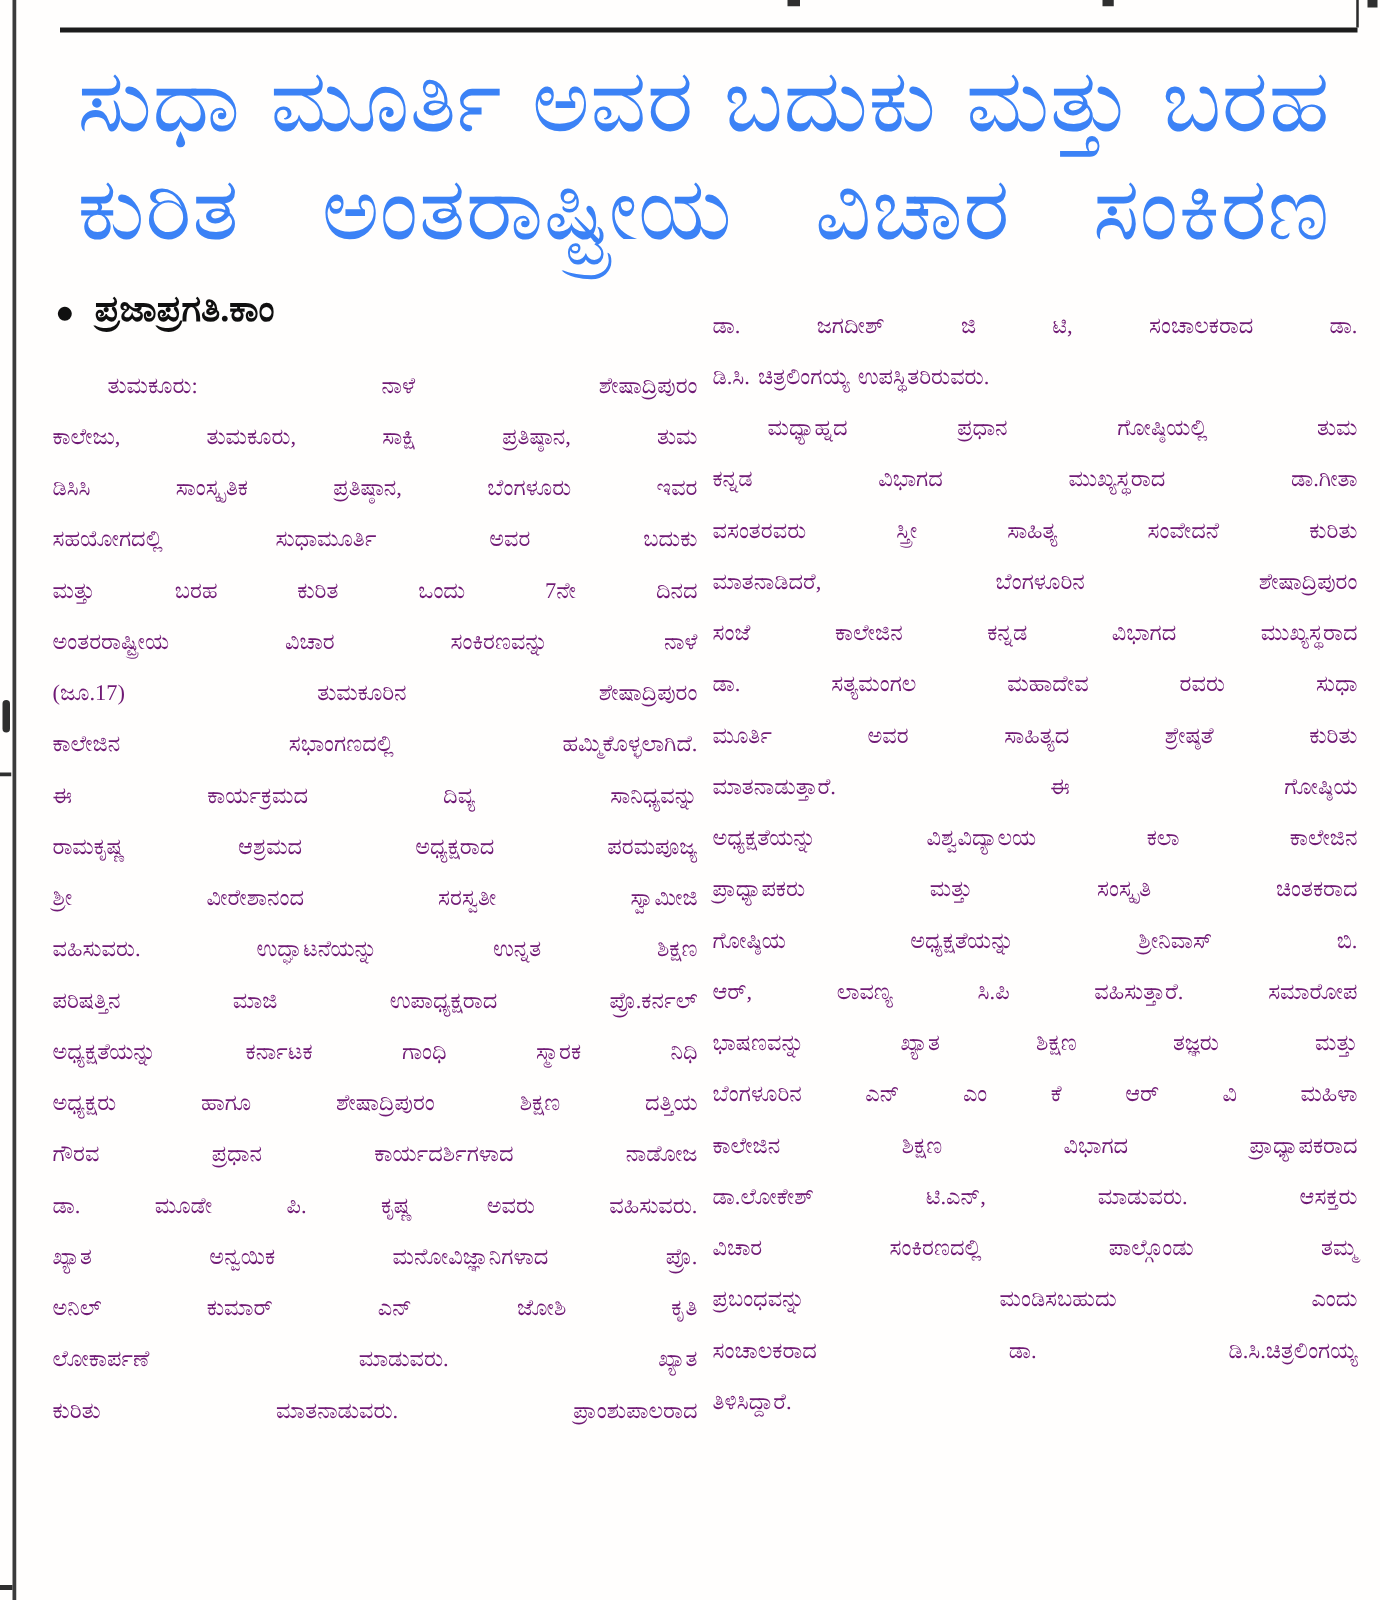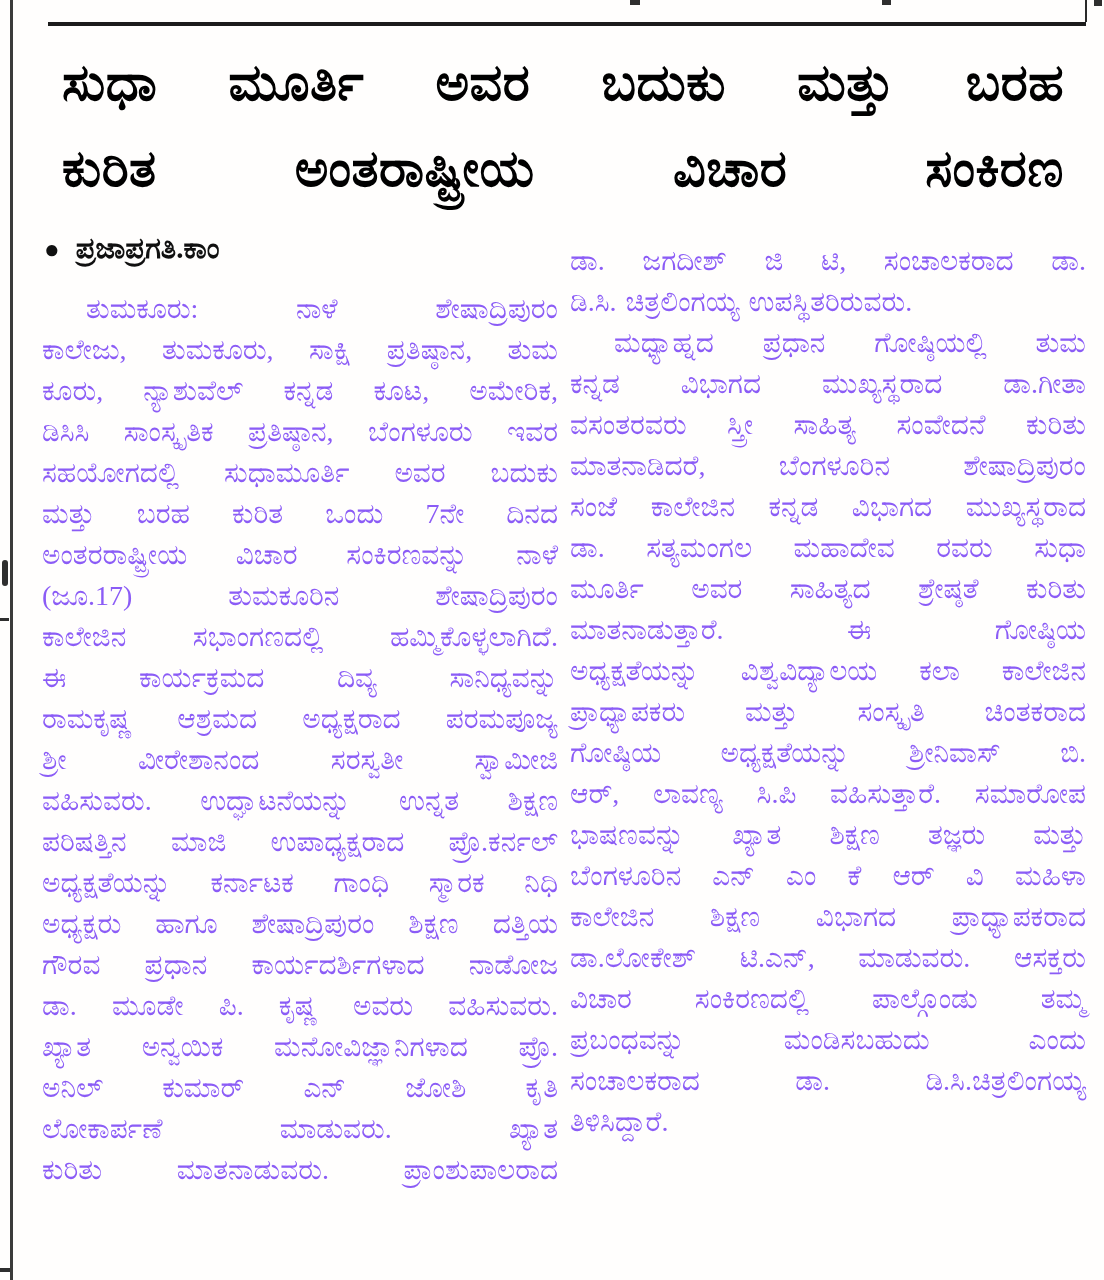--- a/index.html
+++ b/index.html
@@ -12,37 +12,37 @@
   
   .v-edge{position:absolute;left:10px;top:0;width:3px;height:1280px;background:#3b3b3b;}
   .top-rule{position:absolute;left:48px;top:22px;width:1038px;height:4px;background:#1c1c1c;}
   .top-rule-tick{position:absolute;left:1085px;top:0;width:2px;height:22px;background:#2a2a2a;}
   .art{position:absolute;background:#2f2f2f;}
   .art.r{border-radius:3px;}
 
   
   .headline{
     position:absolute;left:62px;top:40px;width:1002px;
-    font-size:51px;font-weight:700;line-height:86px;color:#000000;
+    font-size:70px;font-weight:400;line-height:86px;color:#3b82f6;
     letter-spacing:0.5px;
   }
   .hl-line{text-align:justify;text-align-last:justify;}
 
   
   .byline{
     position:absolute;left:44px;top:232px;width:500px;
     display:flex;align-items:center;gap:16px;
     font-size:29px;font-weight:700;color:#101010;
   }
   .bullet{font-size:26px;line-height:1;transform:translateY(1px);}
 
   
   .col{
     position:absolute;width:516px;
-    font-size:28px;line-height:41px;font-weight:500;color:#8b5cf6;
+    font-size:18px;line-height:41px;font-weight:500;color:#701a75;
     word-spacing:2px;
   }
   .col-left{left:42px;top:288px;}
   .col-right{left:570px;top:240px;}
   .bl{height:41px;text-align:justify;text-align-last:justify;white-space:nowrap;overflow:visible;}
   .bl.indent{padding-left:44px;}
   .bl.flush{text-align-last:left;}
 </style>
 </head>
 <body>
@@ -63,21 +63,20 @@
 </div>
 
 <div class="byline">
   <span class="bullet">●</span>
   <span>ಪ್ರಜಾಪ್ರಗತಿ.ಕಾಂ</span>
 </div>
 
 <div class="col col-left">
     <div class="bl indent">ತುಮಕೂರು: ನಾಳೆ ಶೇಷಾದ್ರಿಪುರಂ</div>
     <div class="bl">ಕಾಲೇಜು, ತುಮಕೂರು, ಸಾಕ್ಷಿ ಪ್ರತಿಷ್ಠಾನ, ತುಮ</div>
-    <div class="bl">ಕೂರು, ನ್ಯಾಶುವೆಲ್ ಕನ್ನಡ ಕೂಟ, ಅಮೇರಿಕ,</div>
     <div class="bl">ಡಿಸಿಸಿ ಸಾಂಸ್ಕೃತಿಕ ಪ್ರತಿಷ್ಠಾನ, ಬೆಂಗಳೂರು ಇವರ</div>
     <div class="bl">ಸಹಯೋಗದಲ್ಲಿ ಸುಧಾಮೂರ್ತಿ ಅವರ ಬದುಕು</div>
     <div class="bl">ಮತ್ತು ಬರಹ ಕುರಿತ ಒಂದು 7ನೇ ದಿನದ</div>
     <div class="bl">ಅಂತರರಾಷ್ಟ್ರೀಯ ವಿಚಾರ ಸಂಕಿರಣವನ್ನು ನಾಳೆ</div>
     <div class="bl">(ಜೂ.17) ತುಮಕೂರಿನ ಶೇಷಾದ್ರಿಪುರಂ</div>
     <div class="bl">ಕಾಲೇಜಿನ ಸಭಾಂಗಣದಲ್ಲಿ ಹಮ್ಮಿಕೊಳ್ಳಲಾಗಿದೆ.</div>
     <div class="bl">ಈ ಕಾರ್ಯಕ್ರಮದ ದಿವ್ಯ ಸಾನಿಧ್ಯವನ್ನು</div>
     <div class="bl">ರಾಮಕೃಷ್ಣ ಆಶ್ರಮದ ಅಧ್ಯಕ್ಷರಾದ ಪರಮಪೂಜ್ಯ</div>
     <div class="bl">ಶ್ರೀ ವೀರೇಶಾನಂದ ಸರಸ್ವತೀ ಸ್ವಾಮೀಜಿ</div>
     <div class="bl">ವಹಿಸುವರು. ಉದ್ಘಾಟನೆಯನ್ನು ಉನ್ನತ ಶಿಕ್ಷಣ</div>

